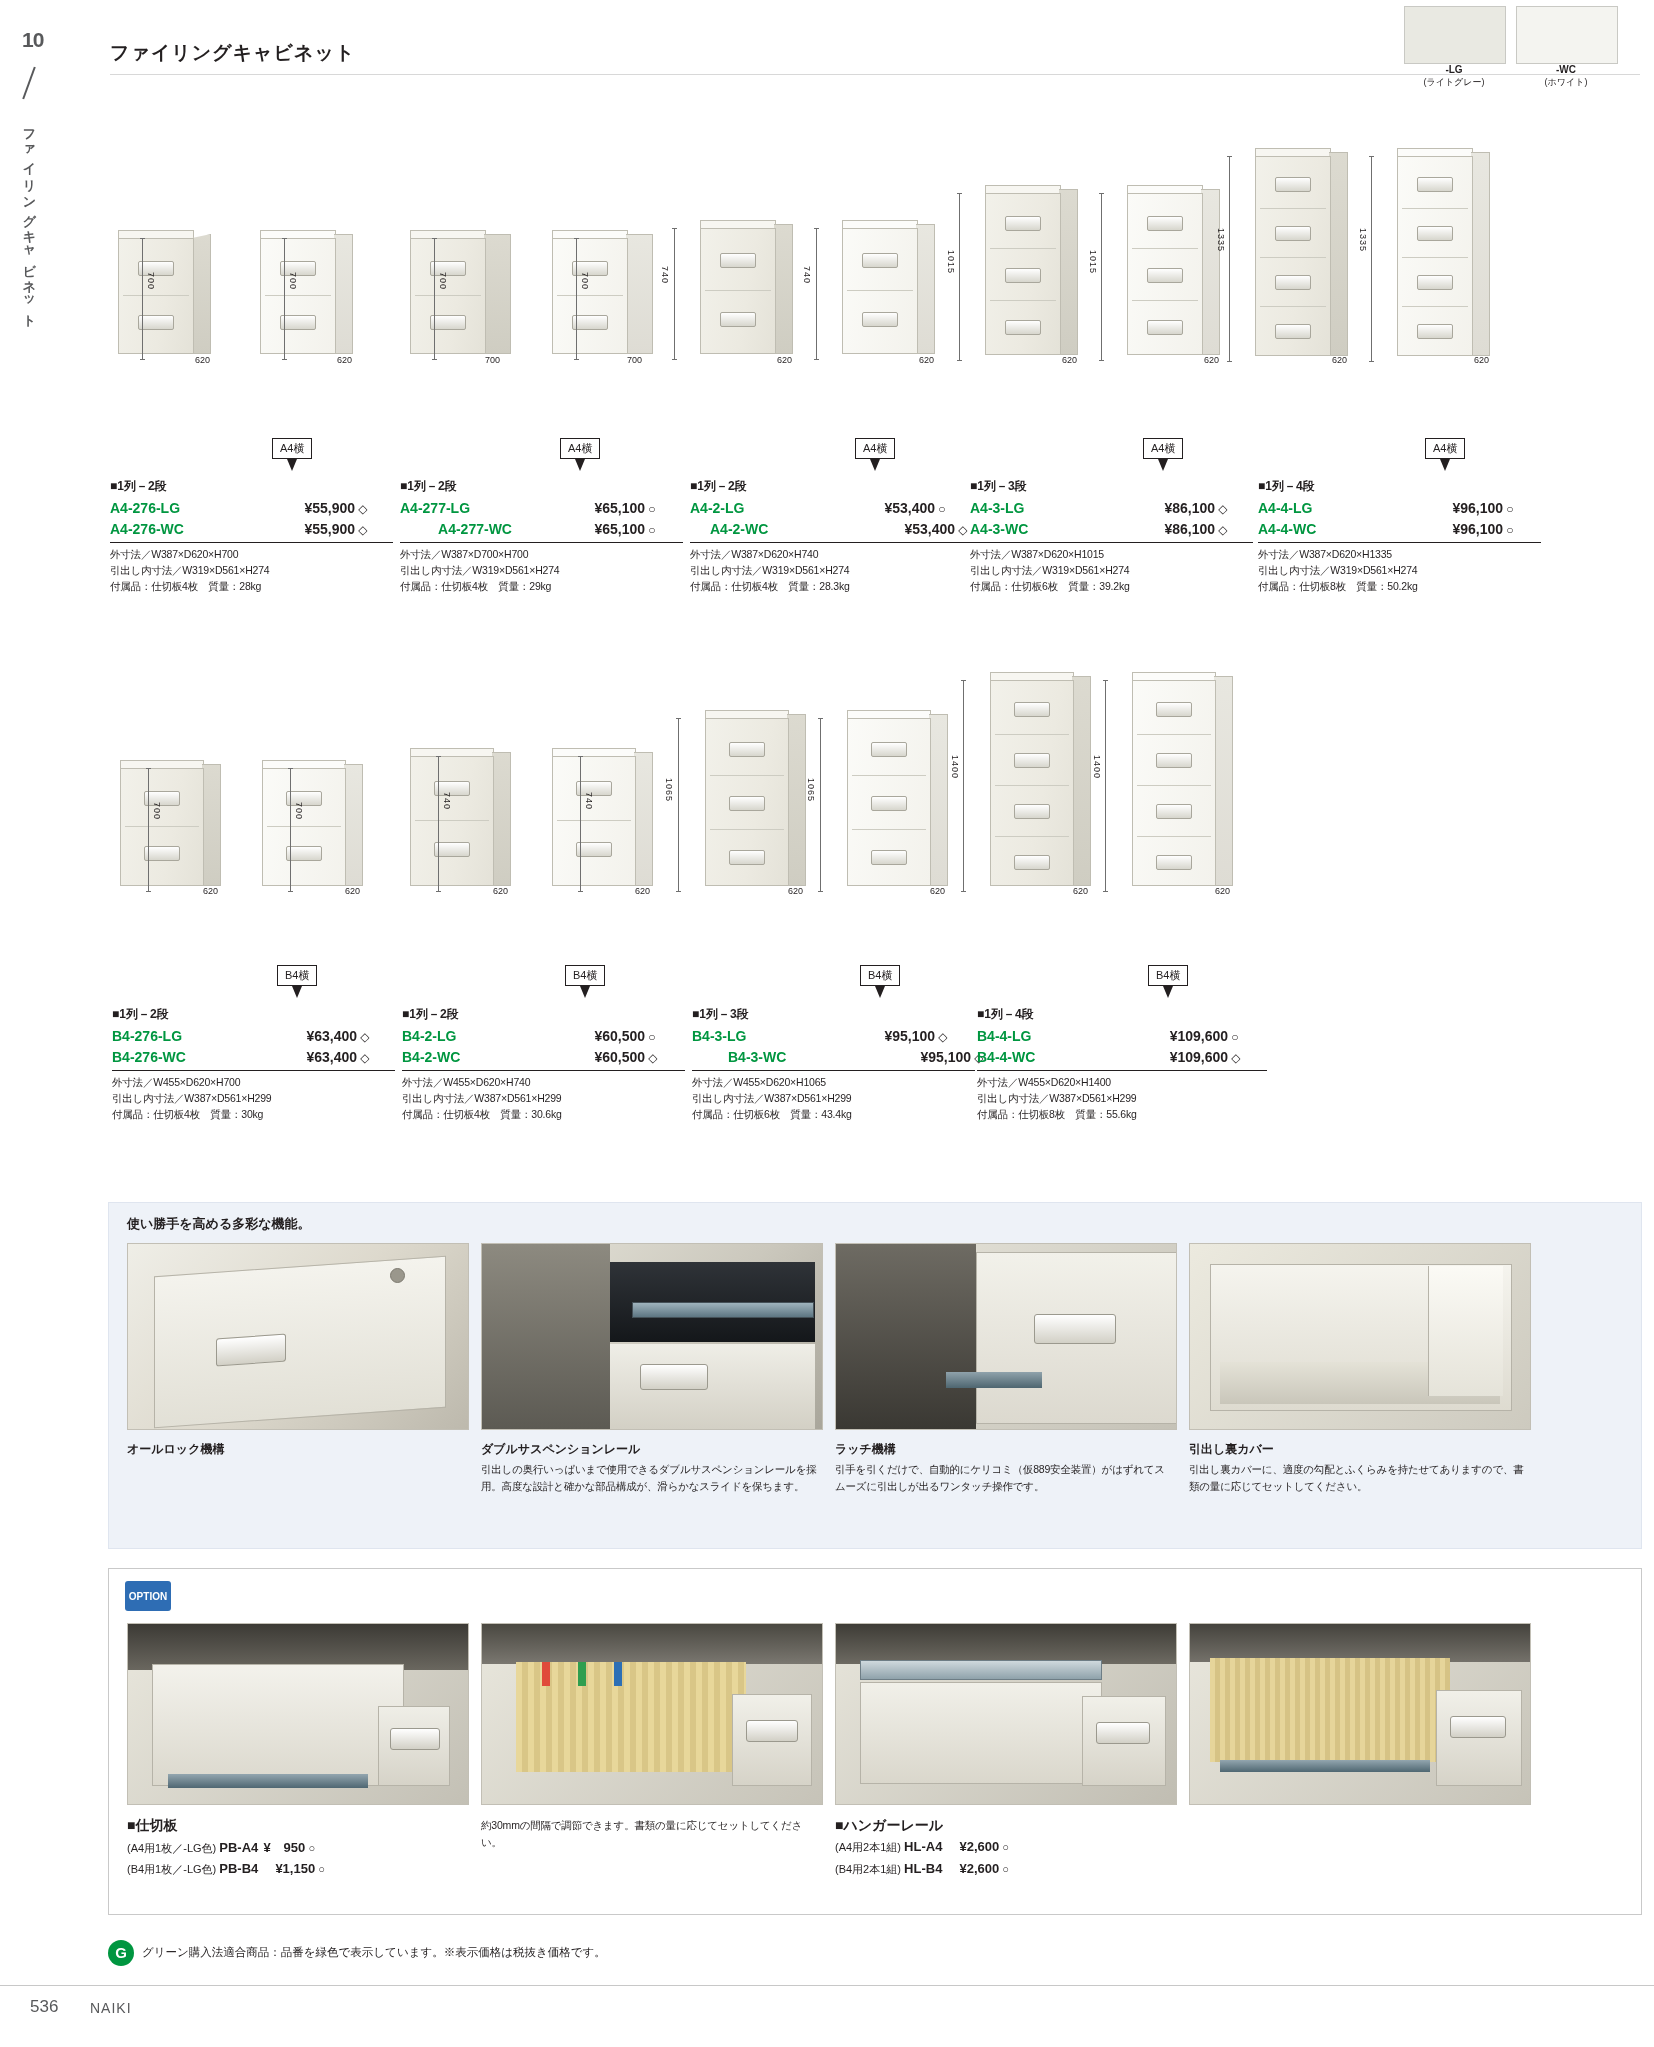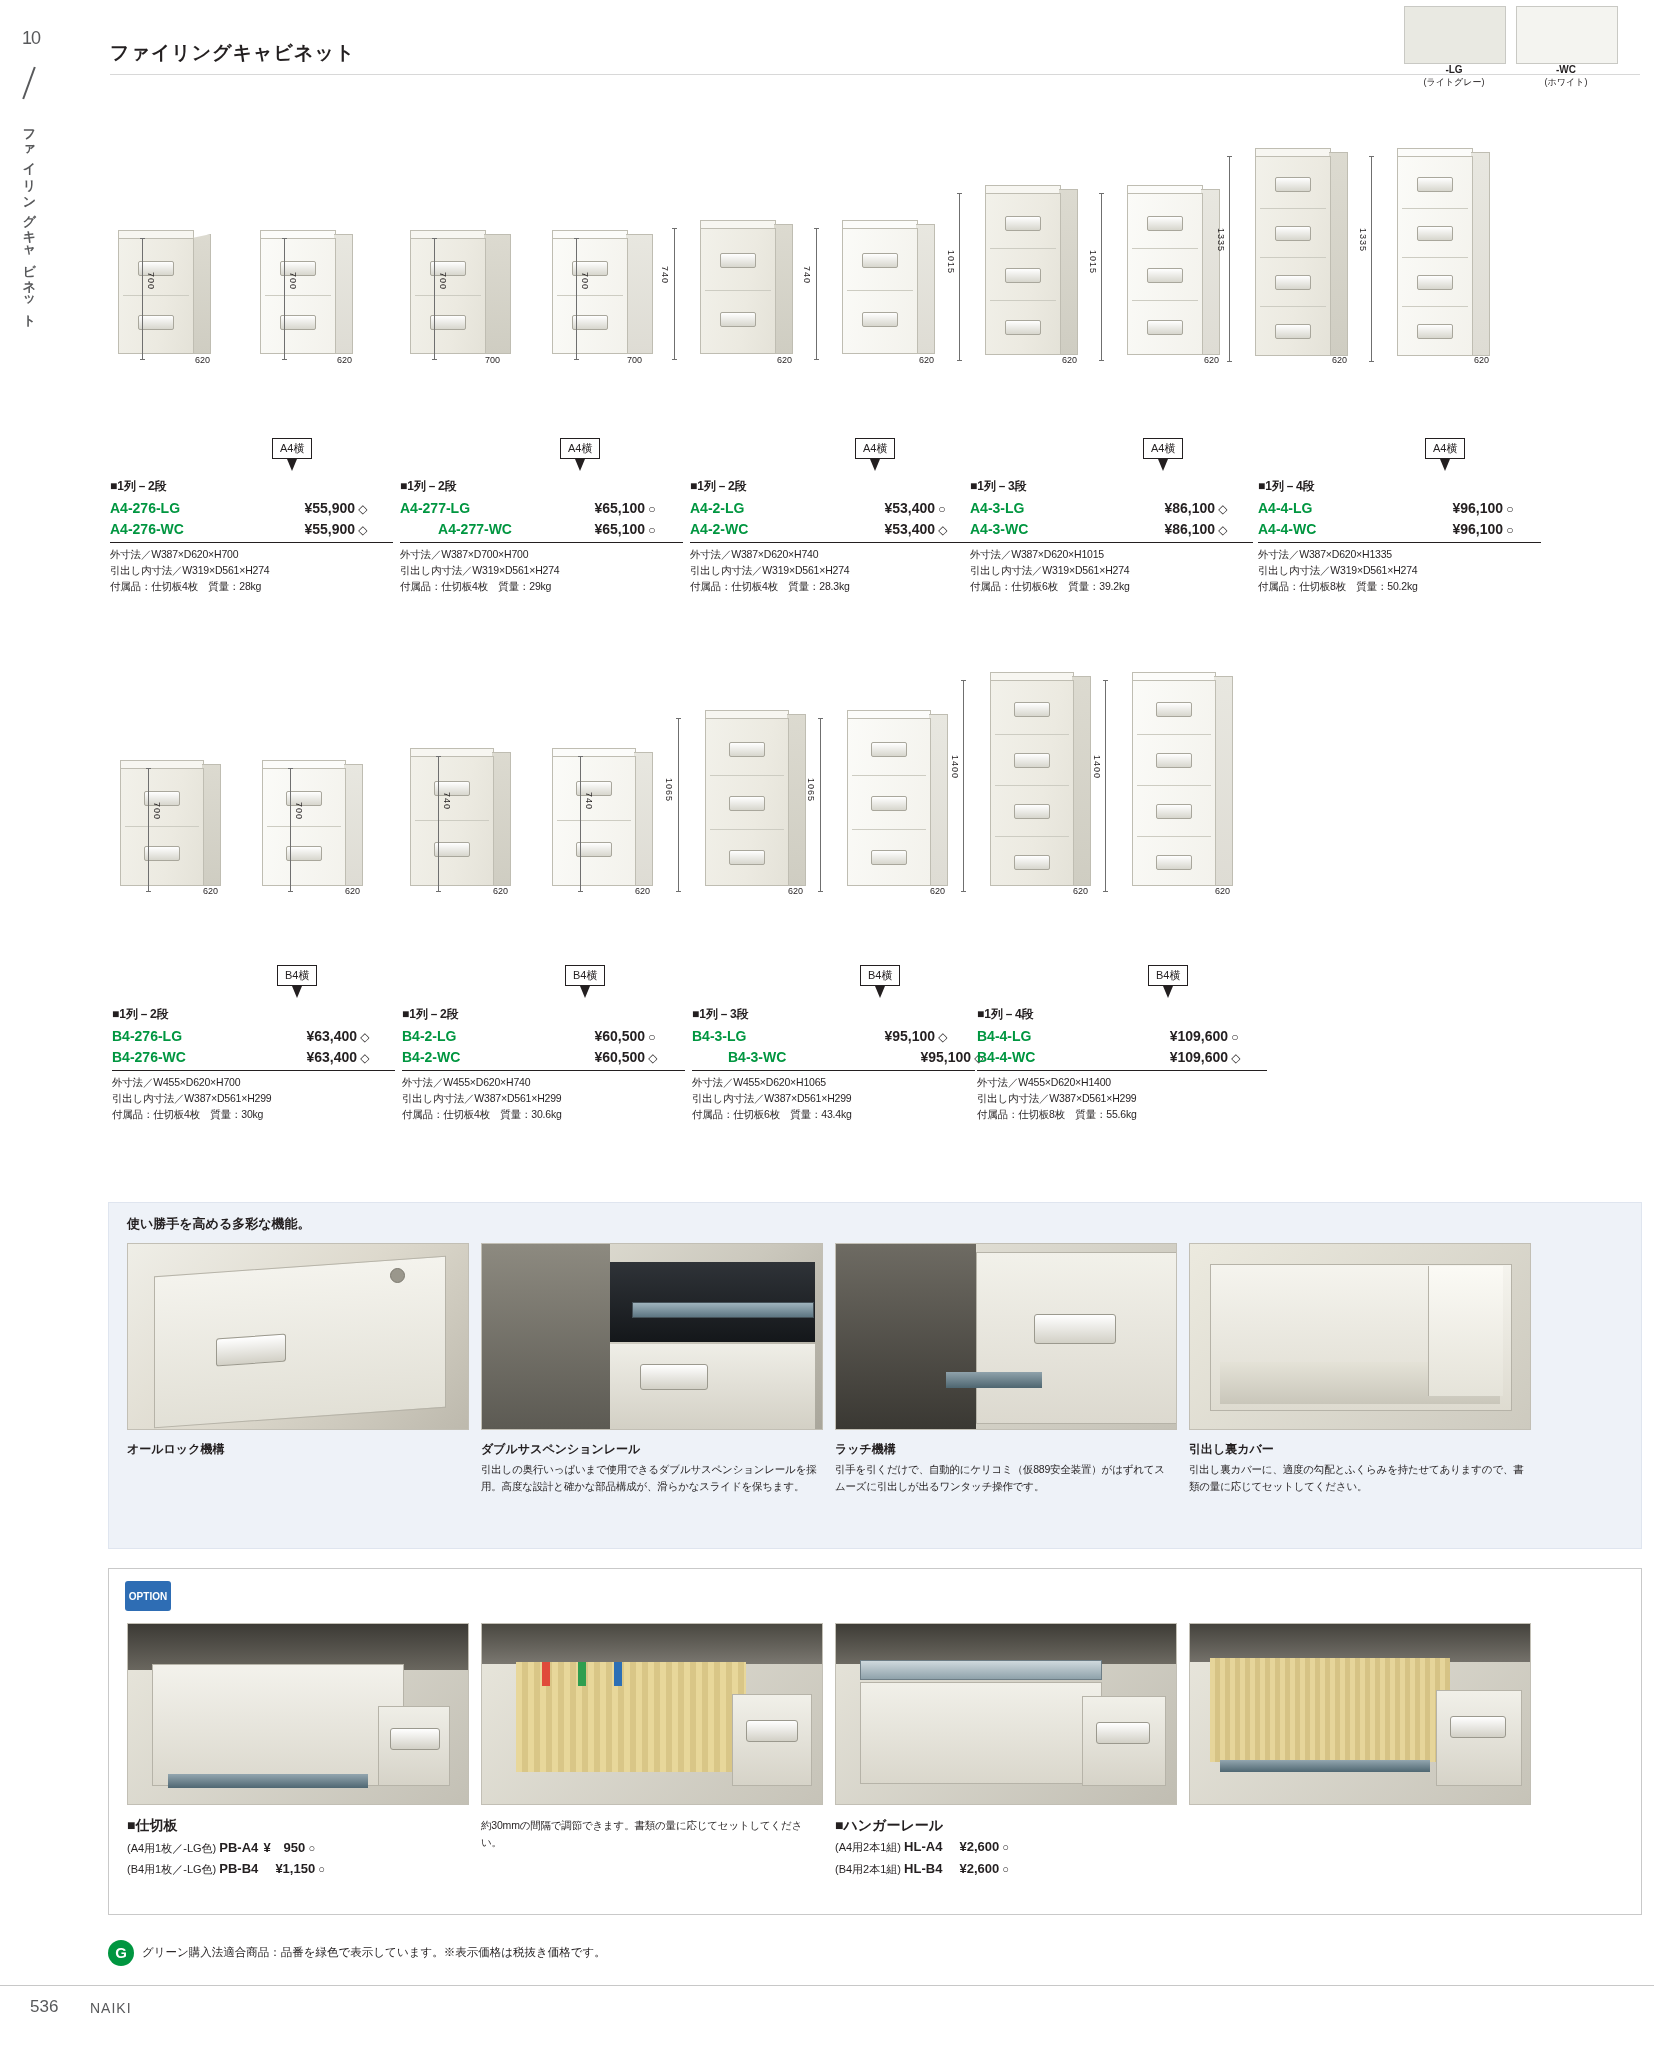--- a/index.html
+++ b/index.html
@@ -12,21 +12,21 @@
     overflow:hidden;
   }
   .page { position:absolute; inset:0; }
 
   
   .spine {
     position:absolute; left:0; top:0; width:56px; height:380px;
   }
   .spine .num {
     position:absolute; left:22px; top:28px;
-    font-size:18px; font-weight:normal; color:#58595b; letter-spacing:-1px;
+    font-size:21px; font-weight:bold; color:#58595b; letter-spacing:-1px;
   }
   .spine .slash {
     position:absolute; left:28px; top:66px; width:2px; height:34px;
     background:#58595b; transform:rotate(20deg);
   }
   .spine .vtext {
     position:absolute; left:20px; top:120px;
     writing-mode:vertical-rl;
     font-size:13px; color:#58595b; letter-spacing:2px; font-weight:bold;
   }
@@ -411,21 +411,21 @@
   </div>
 
   <div class="spec" style="left:690px; top:478px; width:283px;">
     <div class="stitle">■1列－2段</div>
     <div class="row">
       <span class="code green" style="width:150px;">A4-2-LG</span>
       <span class="price" style="width:92px;">¥53,400</span>
       <span class="mark">○</span>
     </div>
     <div class="row">
-      <span class="code green" style="width:150px;">A4-2-WC</span>
+      <span class="code green" style="width:150px;margin-left:20px;">A4-2-WC</span>
       <span class="price" style="width:92px;">¥53,400</span>
       <span class="mark">◇</span>
     </div>
     <div class="rule"></div>
     <div class="det">外寸法／W387×D620×H740</div>
     <div class="det">引出し内寸法／W319×D561×H274</div>
     <div class="det">付属品：仕切板4枚　質量：28.3kg</div>
   </div>
 
   <div class="spec" style="left:970px; top:478px; width:283px;">

